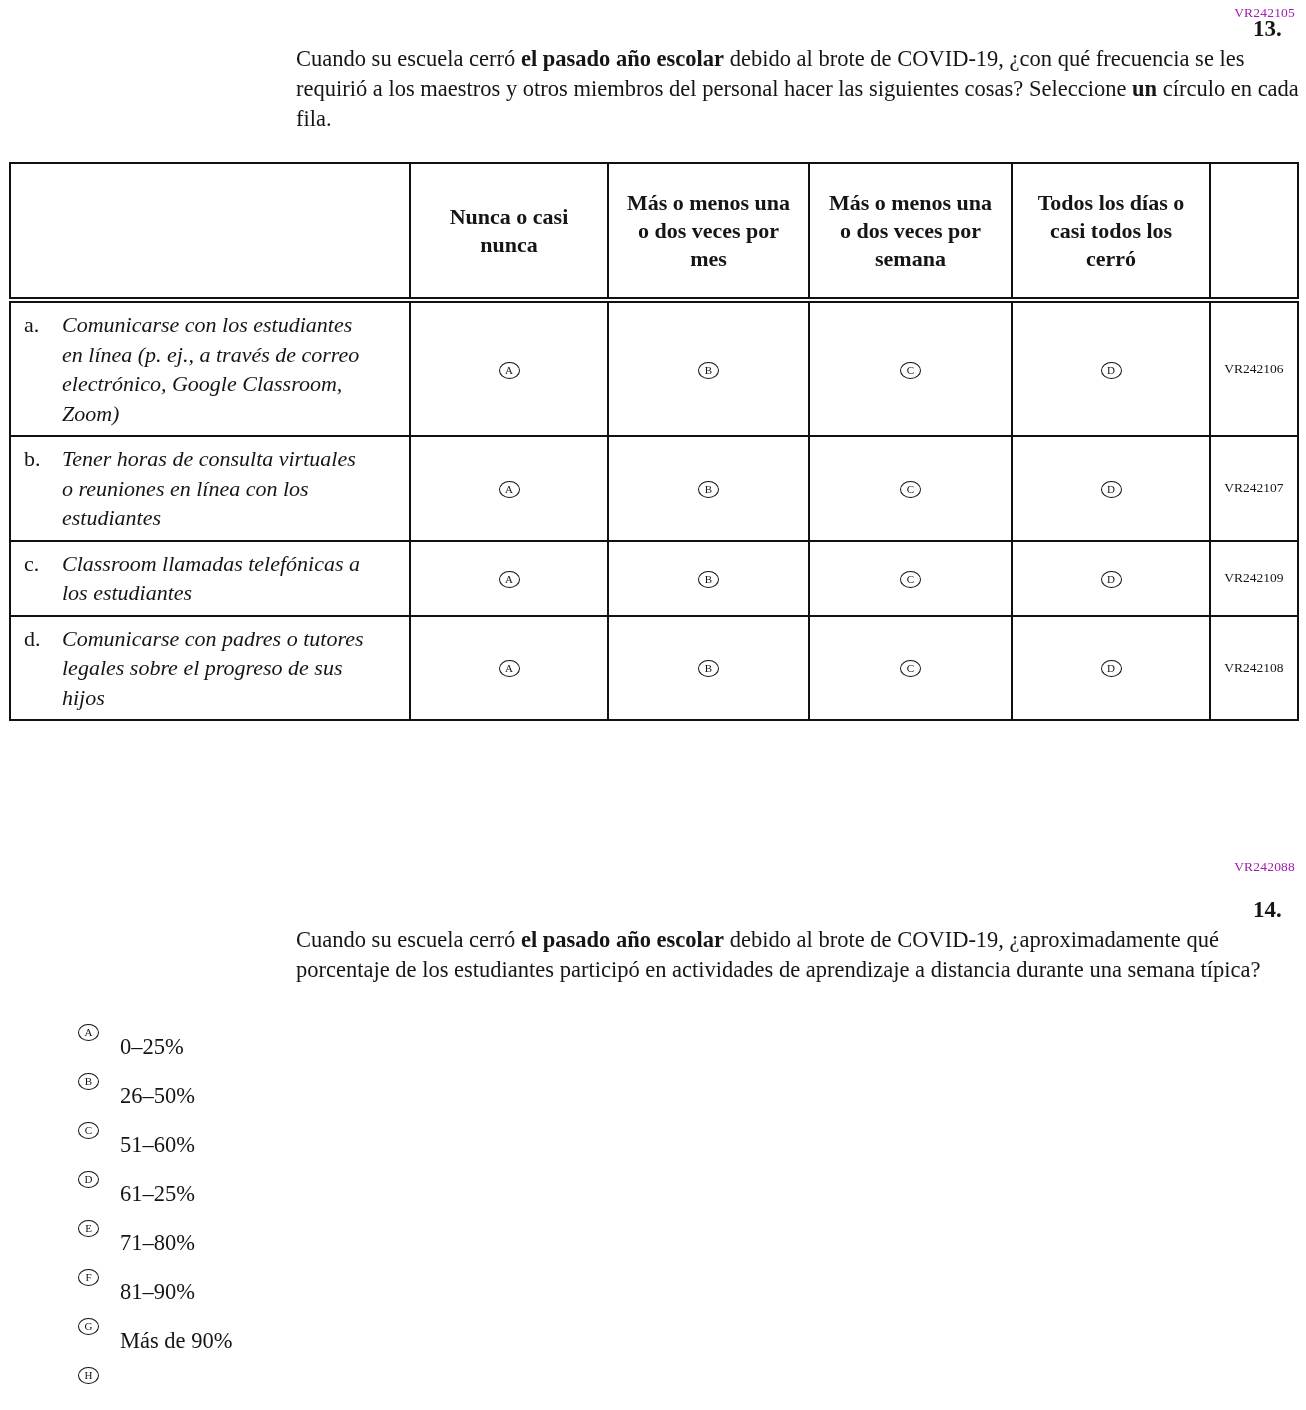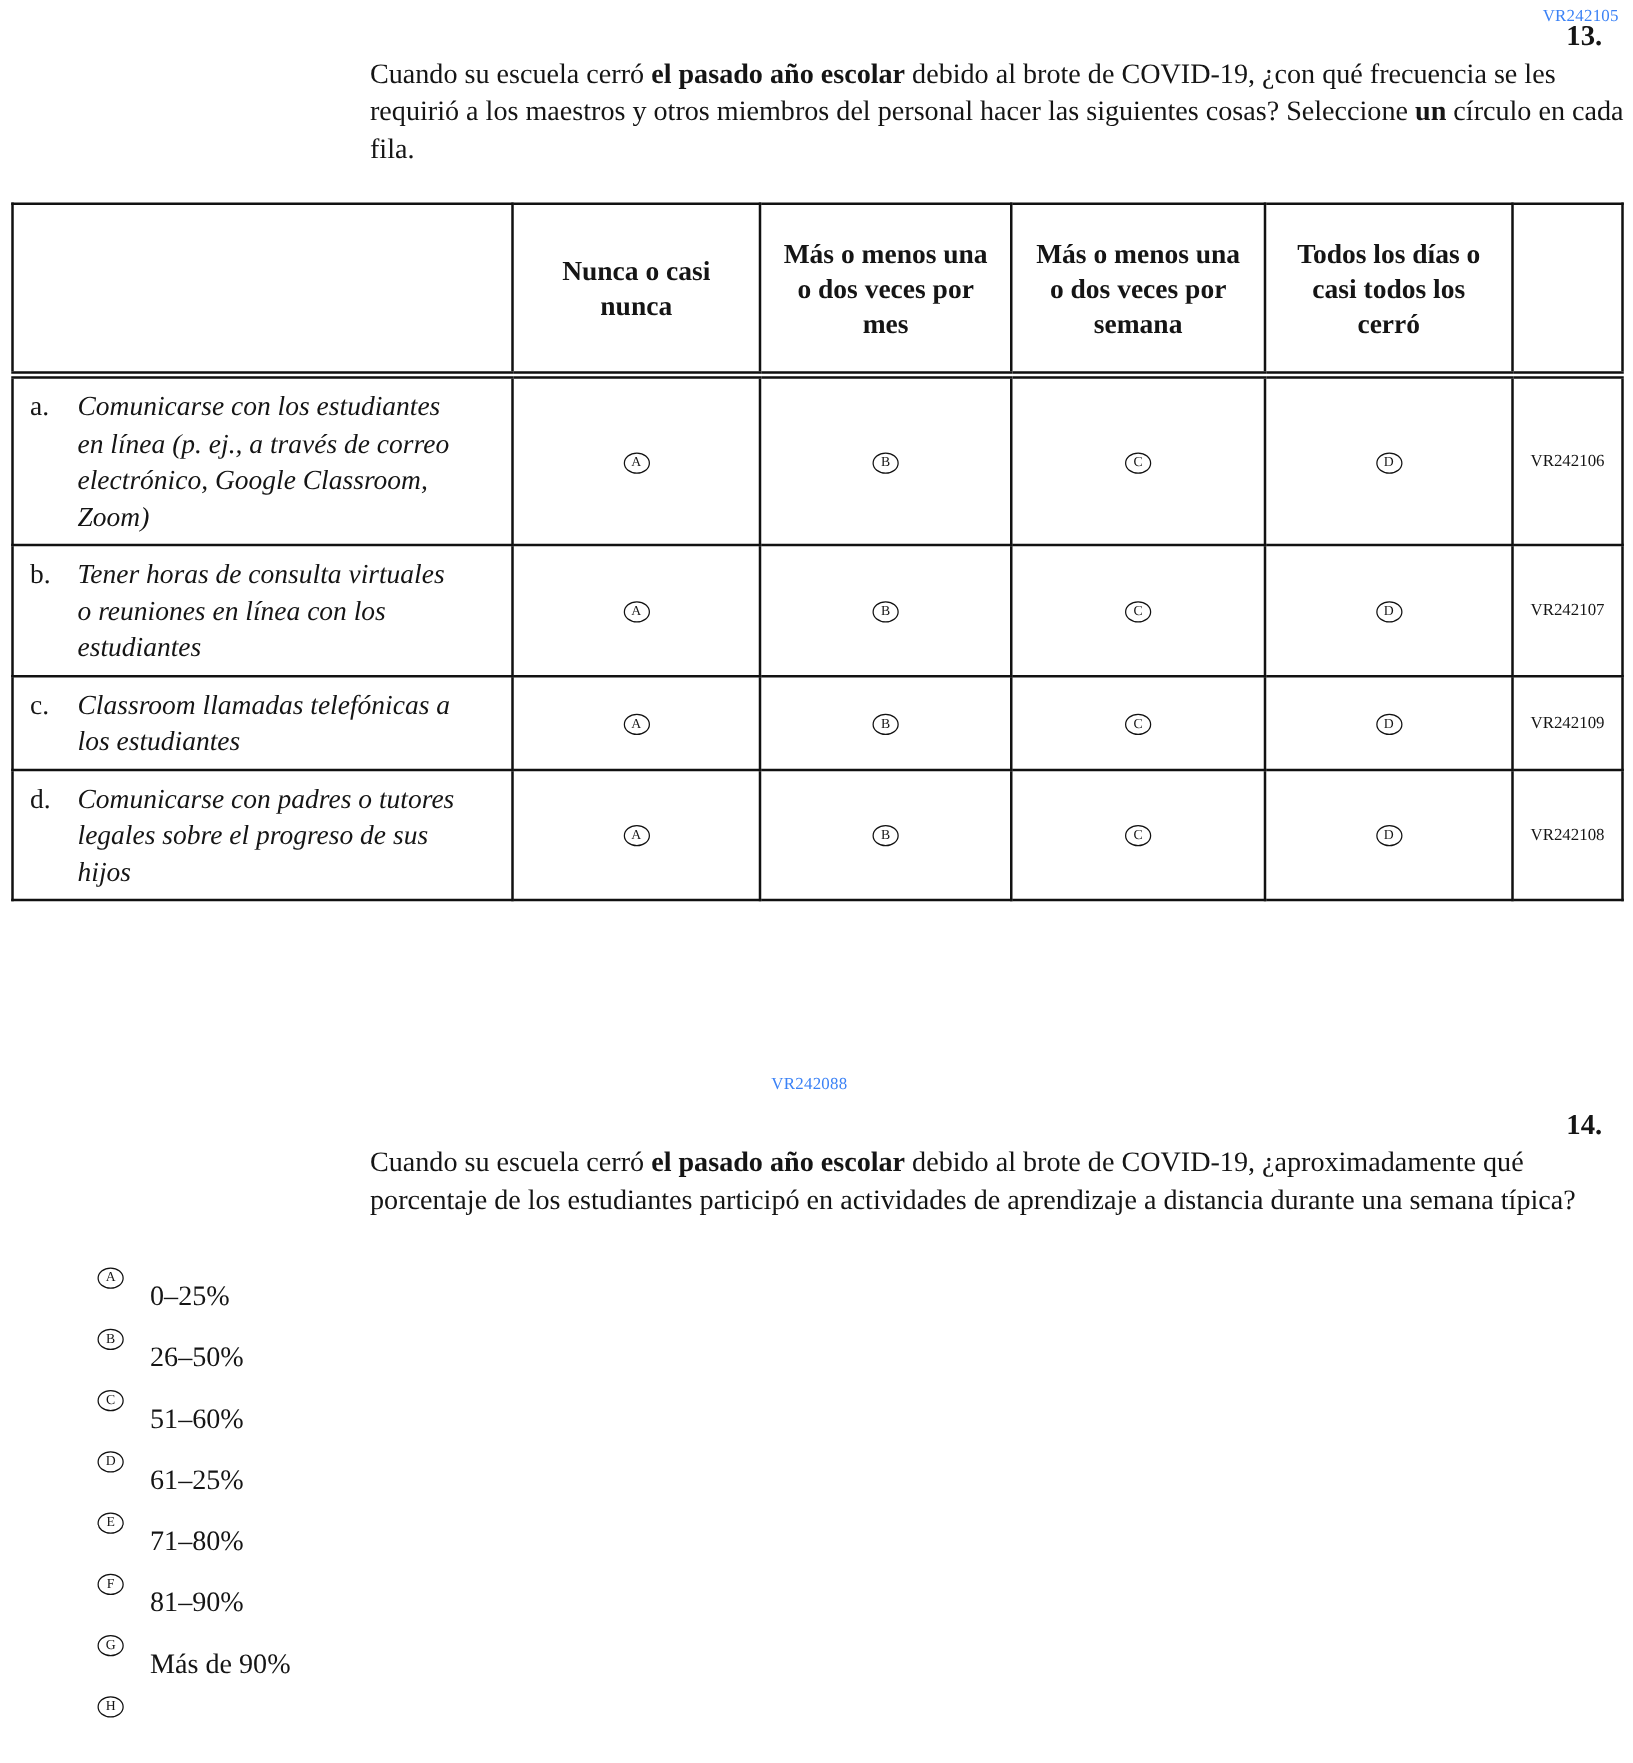--- a/index.html
+++ b/index.html
@@ -6,29 +6,29 @@
   html, body {
     margin: 0; padding: 0;
     width: 1306px; height: 1410px;
     background: #ffffff;
     color: #151515;
     font-family: "Liberation Serif", "DejaVu Serif", serif;
     overflow: hidden;
   }
   .code {
     font-size: 13.5px;
-    color: #3b82f6;
+    color: #a21caf;
     letter-spacing: 0.2px;
   }
   .code-top { position: absolute; top: 5px; right: 11px; }
-  .code-mid { text-align: center; padding-right: 11px; margin-top: 138px; }
+  .code-mid { text-align: right; padding-right: 11px; margin-top: 138px; }
 
   .question { display: flex; align-items: flex-end; flex-direction: column; }
   .q13 { padding-top: 14px; }
-  .q14 { margin-top: 10px; }
+  .q14 { margin-top: 20px; }
   .q-number {
     flex: none; width: 78px; padding-left: 25px;
     font-weight: bold; font-size: 23px; line-height: 30px;
   }
   .q-text {
     width: 1010px; font-size: 22.5px; line-height: 30px;
   }
   .q-text b { font-weight: bold; }
 
   table.freq-table {

